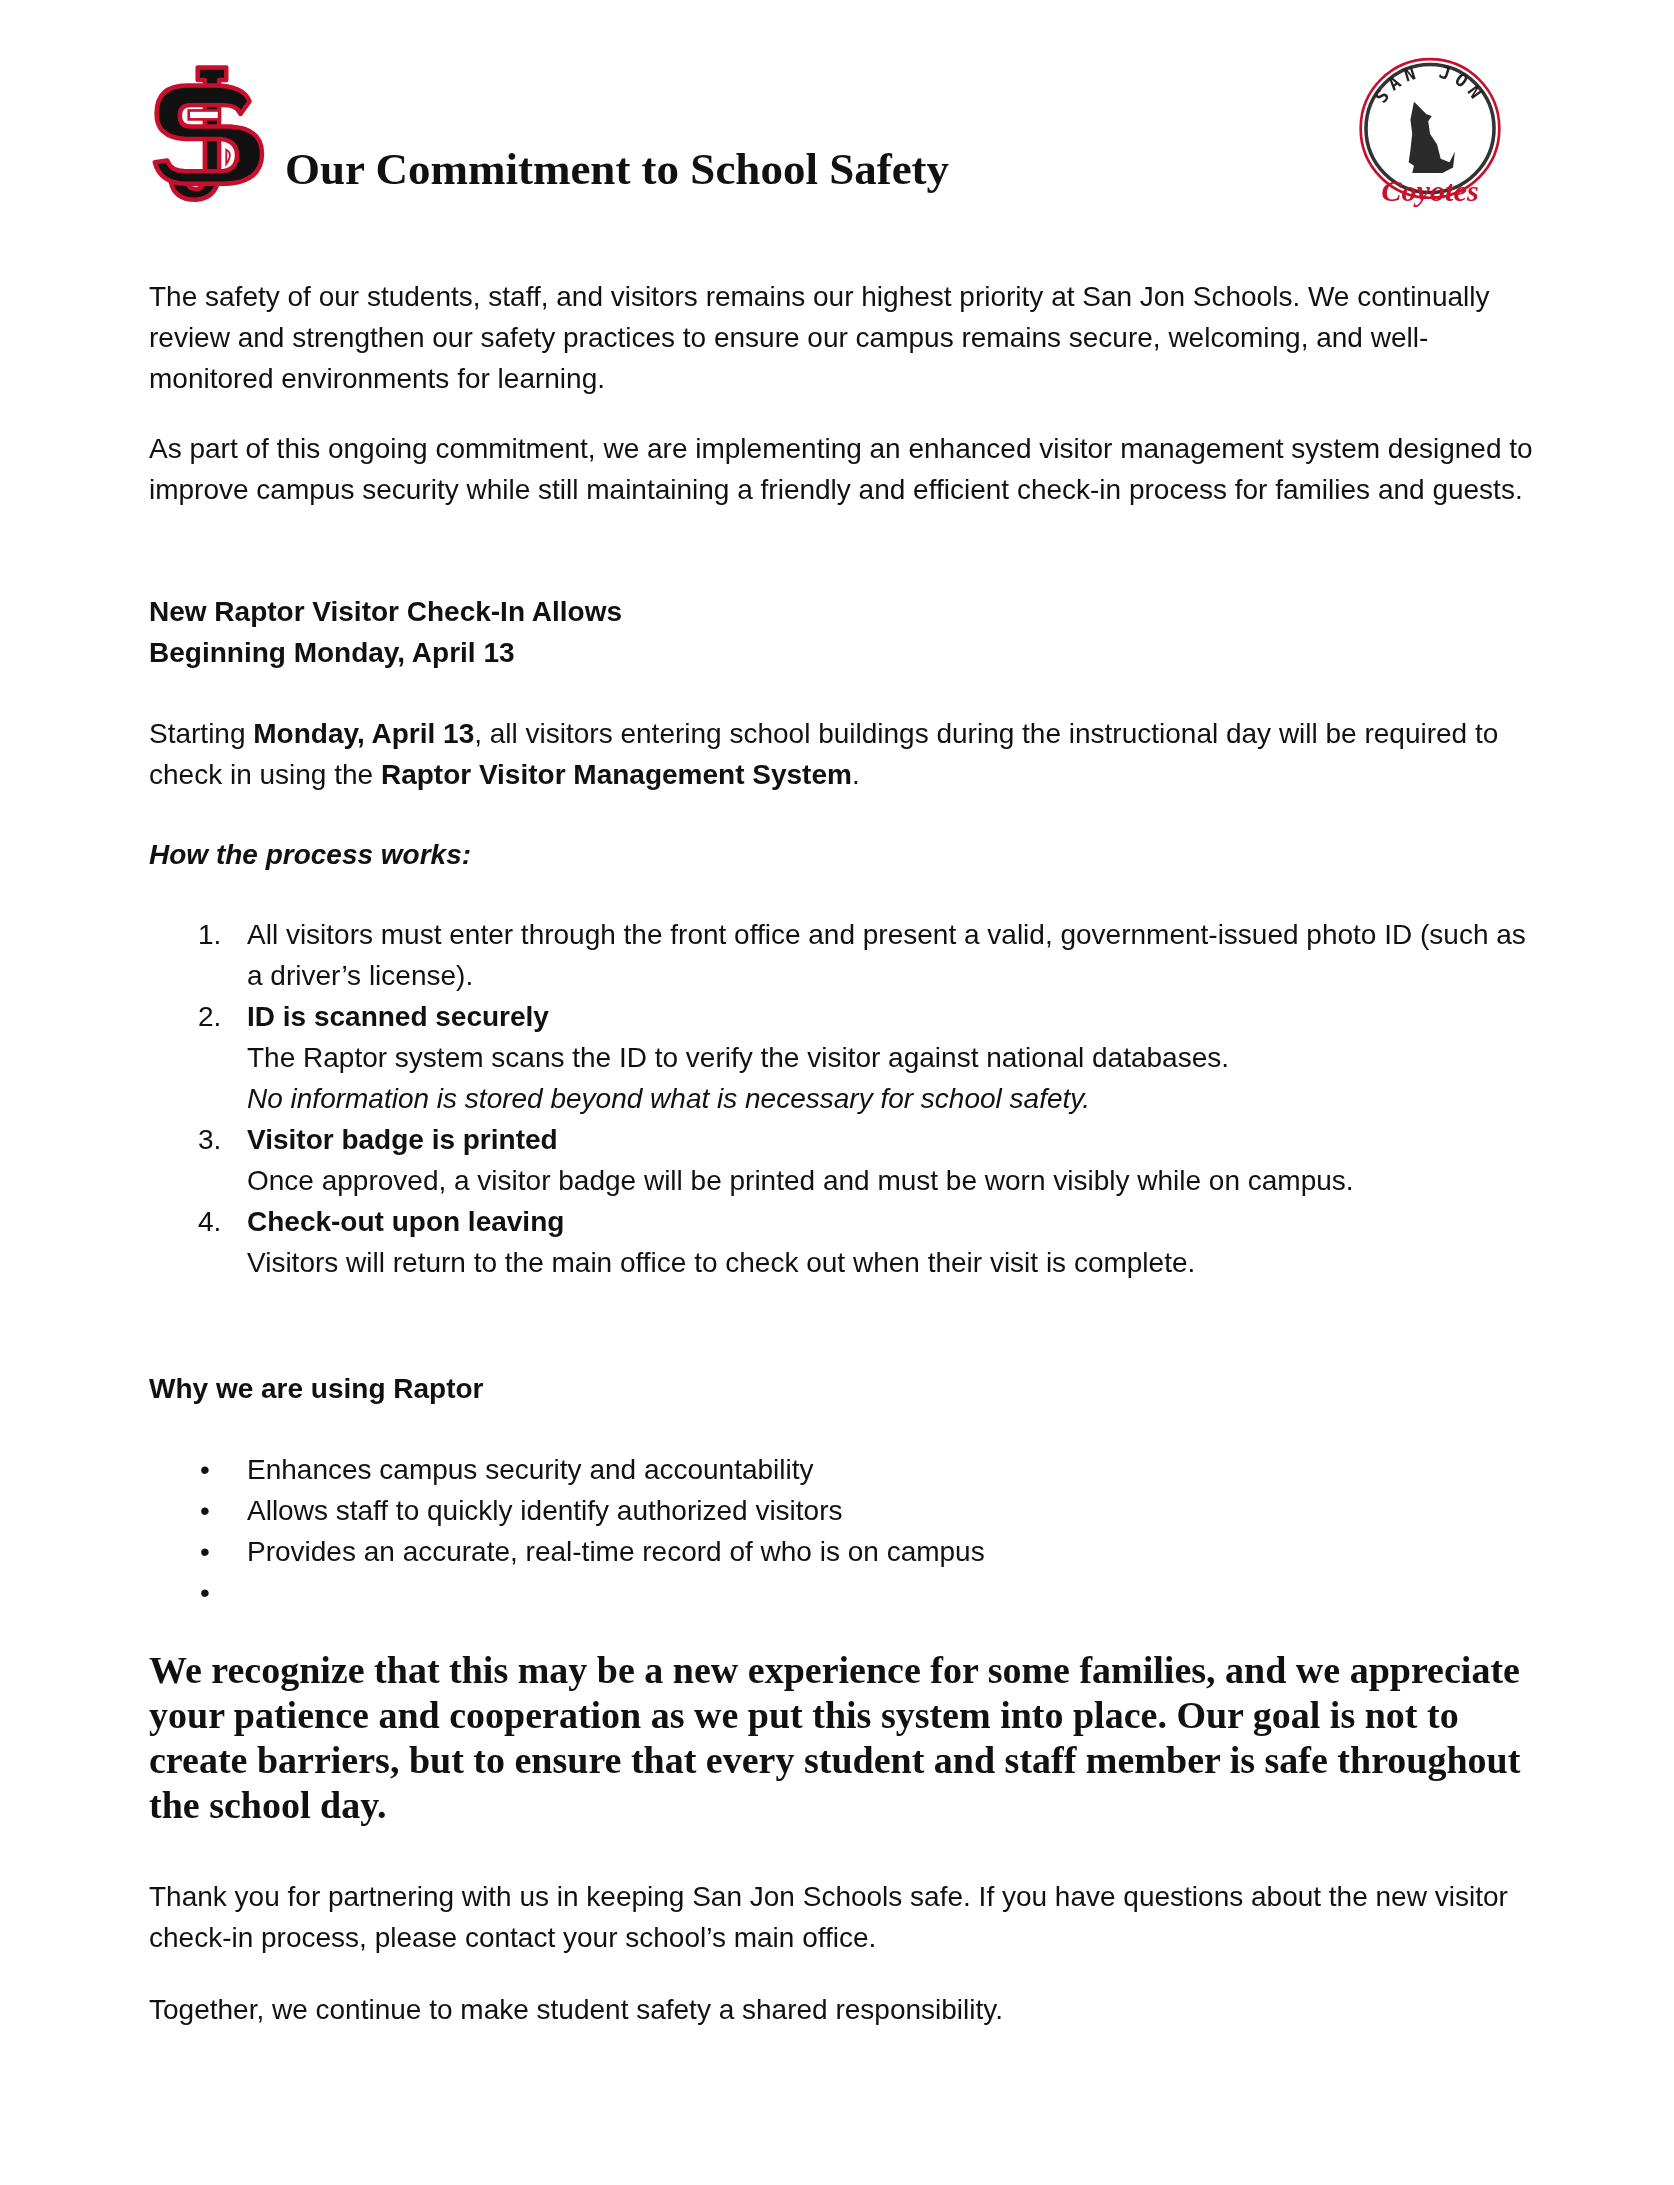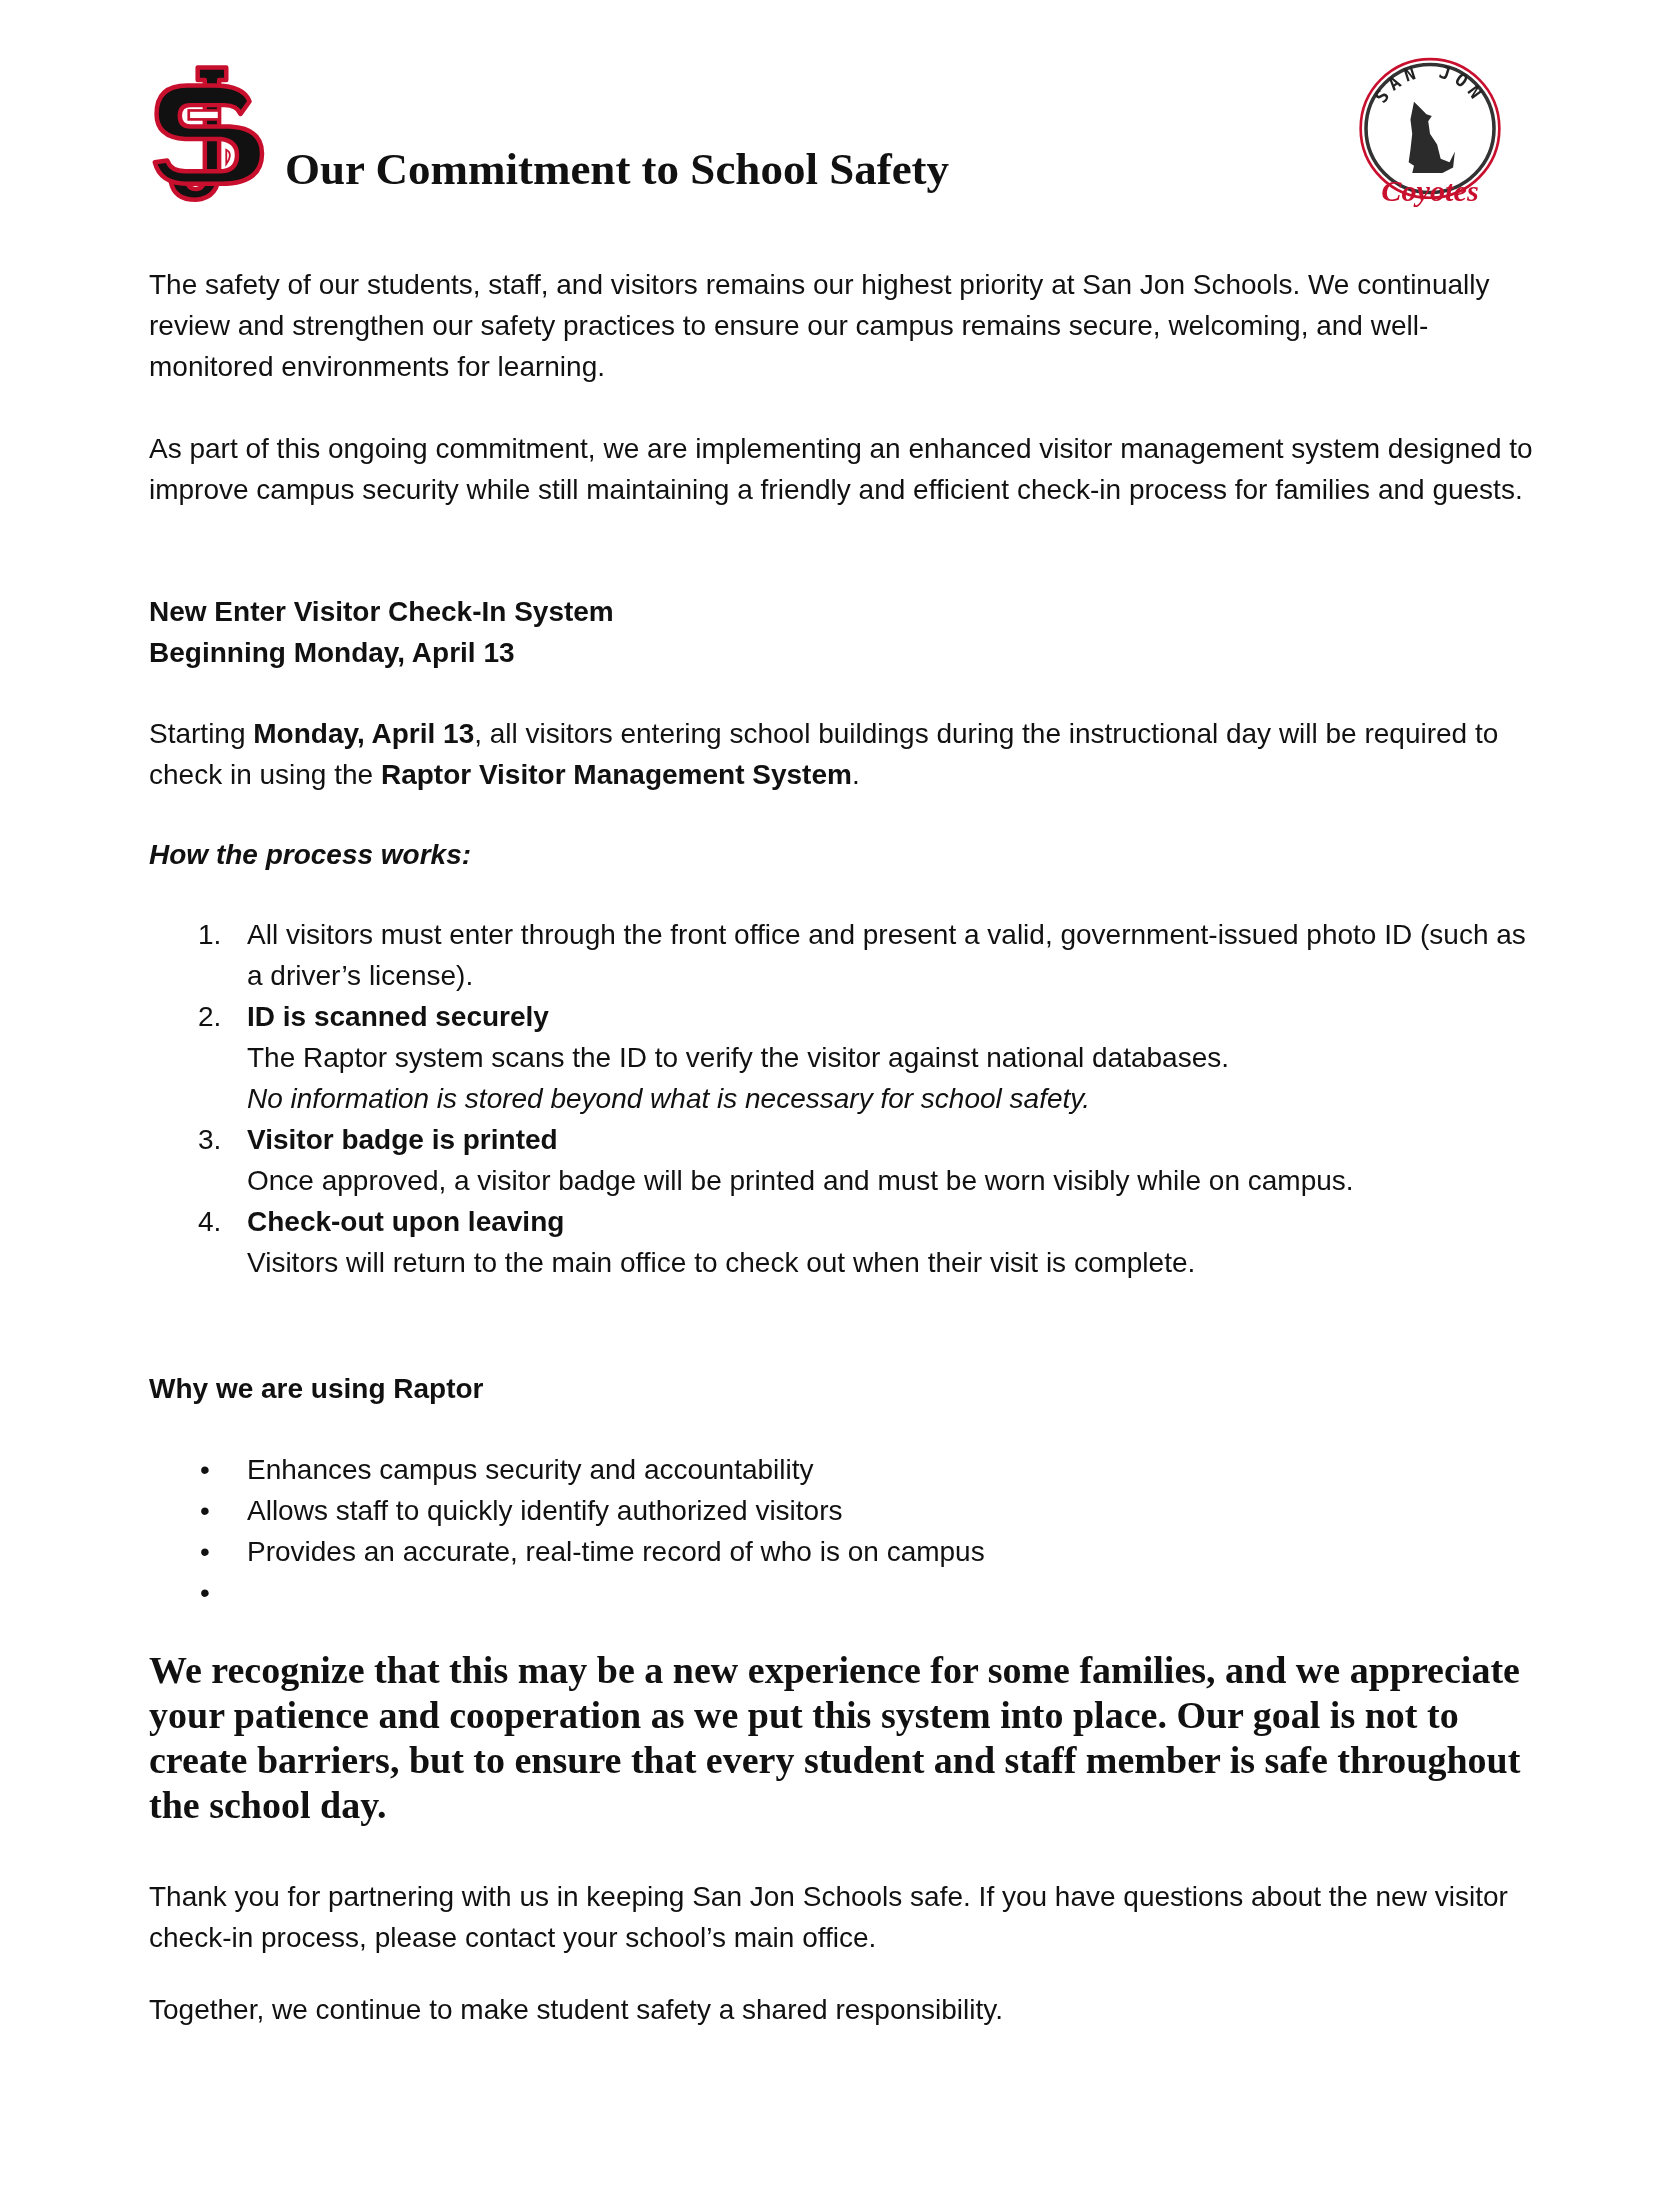--- a/index.html
+++ b/index.html
@@ -54,29 +54,29 @@
       </defs>
       <text font-family="DejaVu Sans Mono, monospace" font-size="20" font-weight="bold" fill="#222" letter-spacing="6">
         <textPath href="#arcPath" startOffset="50%" text-anchor="middle">SAN JON</textPath>
       </text>
 
       <path d="M72 56 L78 62 L86 70 L92 72 L88 78 L90 92 L98 104 L102 120 L112 124 L118 112 L116 130 L104 136 L70 136 L72 128 L66 124 L68 110 L70 92 L68 76 Z" fill="#2b2b2b"></path>
       <text x="90" y="168" text-anchor="middle" font-family="Liberation Serif, serif" font-style="italic" font-weight="bold" font-size="34" fill="#c8102e">Coyotes</text>
     </svg>
   </div>
 
-  <div class="block sans" style="top:264px;">
+  <div class="block sans" style="top:276px;">
     <p>The safety of our students, staff, and visitors remains our highest priority at San Jon Schools. We continually review and strengthen our safety practices to ensure our campus remains secure, welcoming, and well-monitored environments for learning.</p>
   </div>
   <div class="block sans" style="top:428px;">
     <p>As part of this ongoing commitment, we are implementing an enhanced visitor management system designed to improve campus security while still maintaining a friendly and efficient check-in process for families and guests.</p>
   </div>
 
   <div class="block sans b" style="top:591px;">
-    <p>New Enter Visitor Check-In System</p>
+    <p>New Raptor Visitor Check-In Allows</p>
     <p>Beginning Monday, April 13</p>
   </div>
 
   <div class="block sans" style="top:713px;">
     <p><span>Starting </span><span class="b">Monday, April 13</span><span>, all visitors entering school buildings during the instructional day will be required to check in using the </span><span class="b">Raptor Visitor Management System</span><span>.</span></p>
   </div>
 
   <div class="block sans b" style="top:834px;font-style:italic;">How the process works:</div>
 
   <div class="block sans" style="top:914px;">

